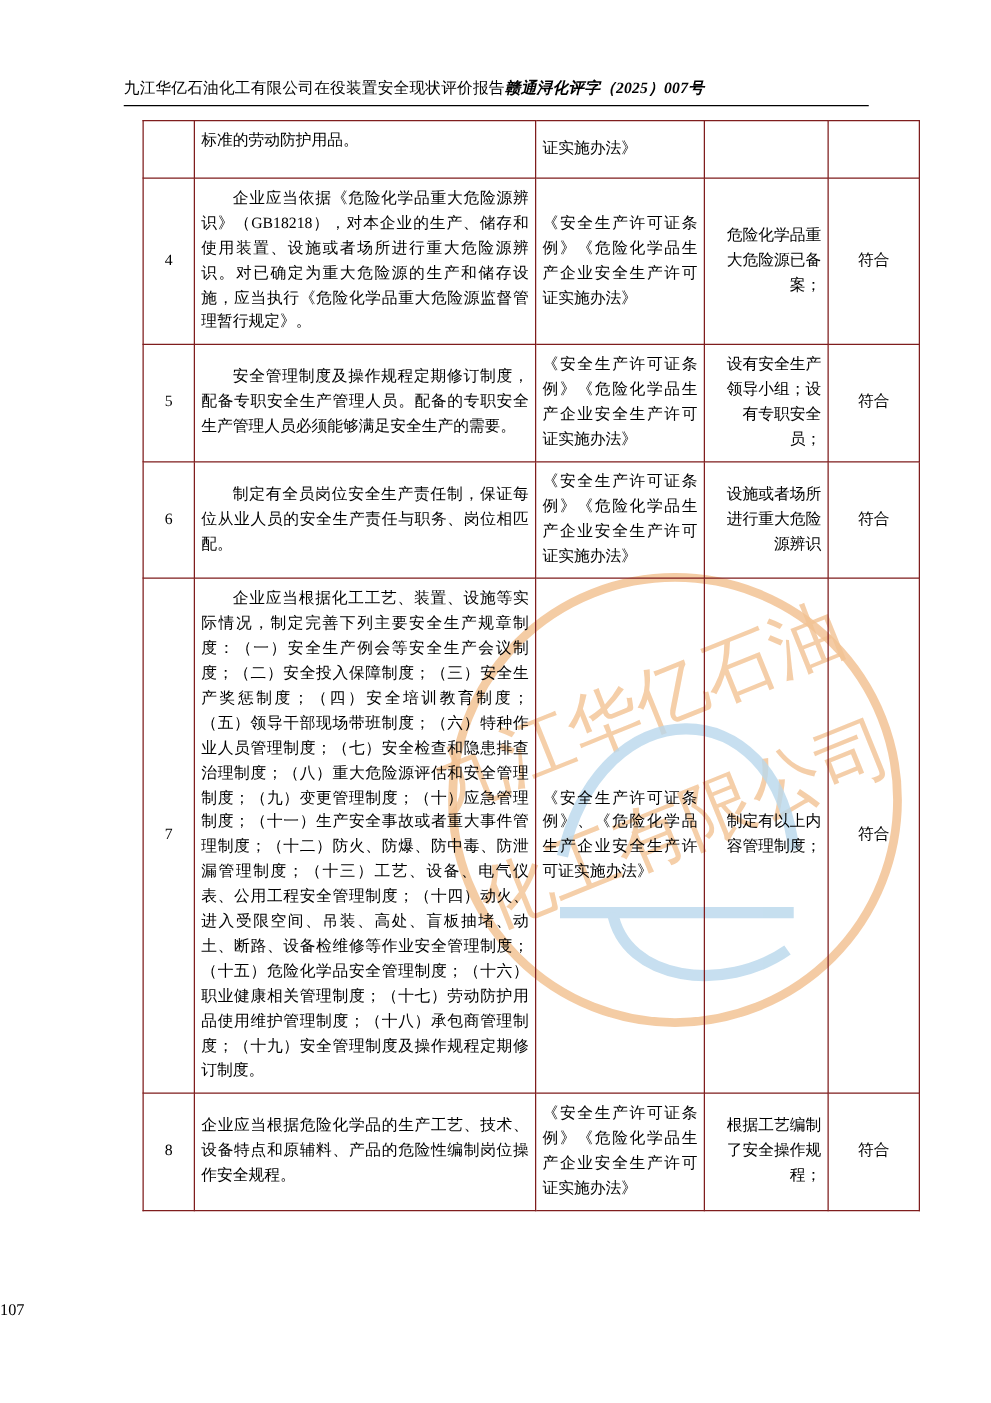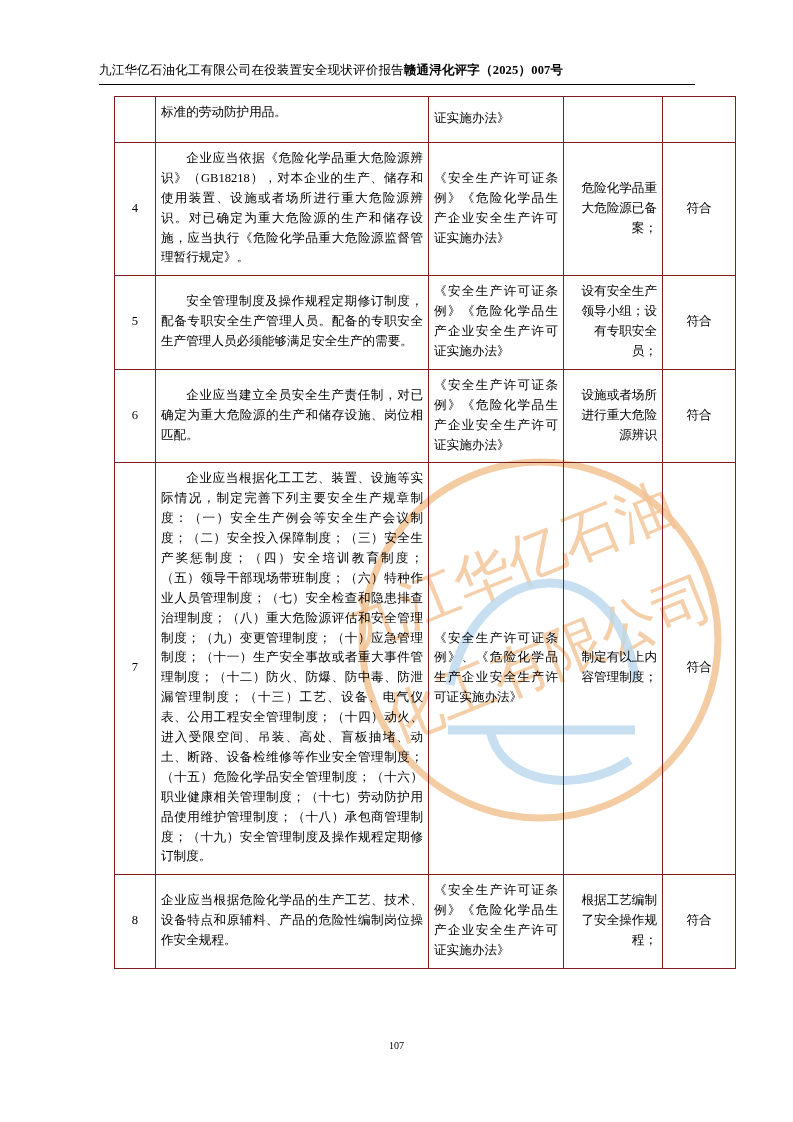--- a/index.html
+++ b/index.html
@@ -27,20 +27,21 @@
     align-items: flex-end;
     font-size: 12.5px;
     letter-spacing: 0.2px;
   }
   .header .left {
     white-space: nowrap;
   }
   .header .right {
     white-space: nowrap;
     font-weight: bold;
+    font-style: italic;
   }
   .header-rule {
     position: absolute;
     top: 84px;
     left: 99px;
     width: 596px;
     height: 1px;
     background: #000000;
   }
 
@@ -103,22 +104,22 @@
   
   tr.cont td { vertical-align: top; height: 32px; }
   tr.cont td.c-basis { vertical-align: middle; font-family: Liberation Serif, serif; }
 
   
   .page-number {
     position: absolute;
     top: 1040px;
     left: 0;
     width: 793px;
-    text-align: center;
-    font-size: 10px;
+    text-align: left;
+    font-size: 13px;
   }
 </style>
 </head>
 <body>
 
 <div class="page">
 
   <div class="header">
     <div class="left">九江华亿石油化工有限公司在役装置安全现状评价报告</div>
     <div class="right">赣通浔化评字（2025）007号</div>
@@ -168,21 +169,21 @@
             <span class="indent">安全管理制度及操作规程定期修订制度，配备专职安全生产管理人员。配备的专职安全生产管理人员必须能够满足安全生产的需要。</span>
           </td>
         <td class="c-basis">《安全生产许可证条例》《危险化学品生产企业安全生产许可证实施办法》</td>
         <td class="c-actual">设有安全生产领导小组；设有专职安全员；</td>
         <td class="c-concl">符合</td>
       </tr>
 
       <tr>
         <td class="c-no">6</td>
         <td class="c-req">
-            <span class="indent">企业应当建立全员安全生产责任制，对已确定为重大危险源的生产和储存设施、岗位相匹配。</span>
+            <span class="indent">制定有全员岗位安全生产责任制，保证每位从业人员的安全生产责任与职务、岗位相匹配。</span>
           </td>
         <td class="c-basis">《安全生产许可证条例》《危险化学品生产企业安全生产许可证实施办法》</td>
         <td class="c-actual">设施或者场所进行重大危险源辨识</td>
         <td class="c-concl">符合</td>
       </tr>
 
       <tr>
         <td class="c-no">7</td>
         <td class="c-req">
             <span class="indent">企业应当根据化工工艺、装置、设施等实际情况，制定完善下列主要安全生产规章制度：（一）安全生产例会等安全生产会议制度；（二）安全投入保障制度；（三）安全生产奖惩制度；（四）安全培训教育制度；（五）领导干部现场带班制度；（六）特种作业人员管理制度；（七）安全检查和隐患排查治理制度；（八）重大危险源评估和安全管理制度；（九）变更管理制度；（十）应急管理制度；（十一）生产安全事故或者重大事件管理制度；（十二）防火、防爆、防中毒、防泄漏管理制度；（十三）工艺、设备、电气仪表、公用工程安全管理制度；（十四）动火、进入受限空间、吊装、高处、盲板抽堵、动土、断路、设备检维修等作业安全管理制度；（十五）危险化学品安全管理制度；（十六）职业健康相关管理制度；（十七）劳动防护用品使用维护管理制度；（十八）承包商管理制度；（十九）安全管理制度及操作规程定期修订制度。</span>

